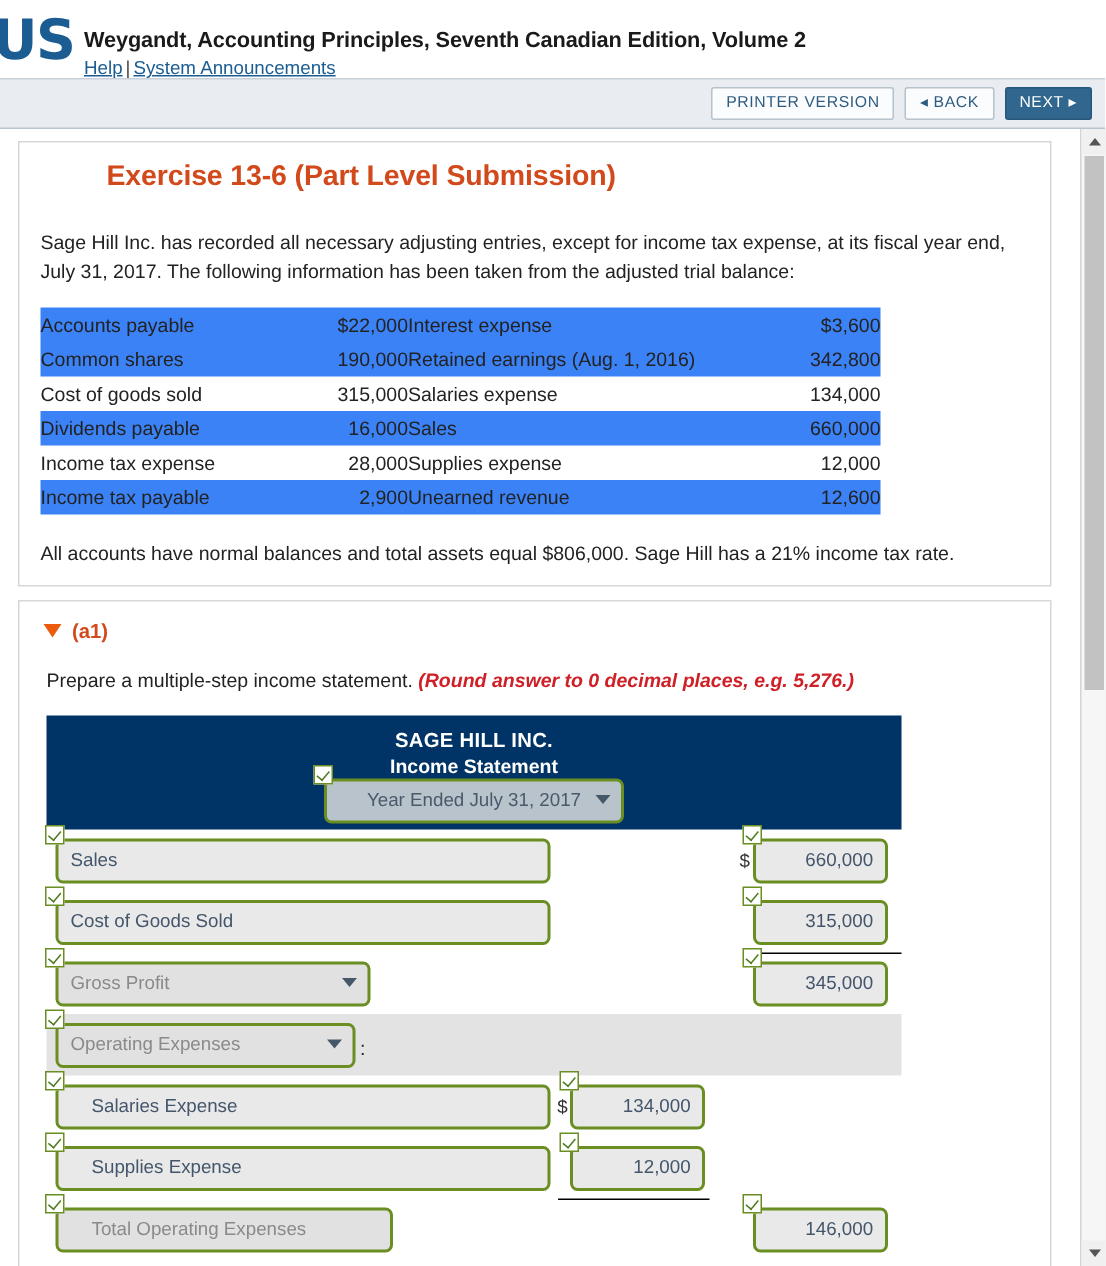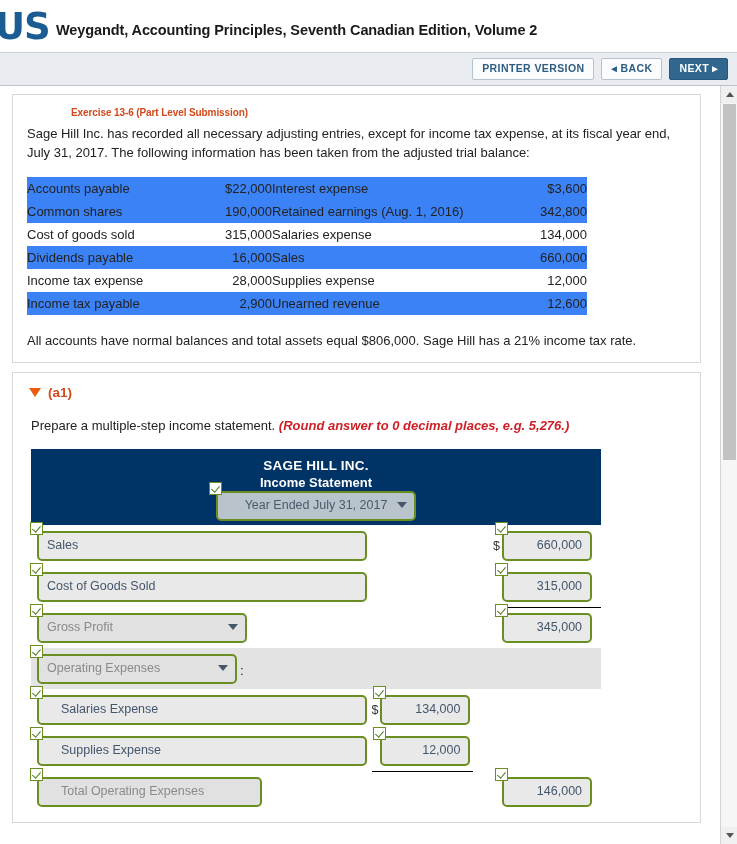--- a/index.html
+++ b/index.html
@@ -13,21 +13,21 @@
     position: relative;
     width: 737px;
     height: 844px;
     overflow: hidden;
     background: #ffffff;
   }
 
   
   .site-header {
     display: flex;
-    align-items: center;
+    align-items: flex-end;
     height: 52px;
     background: #ffffff;
     padding: 0;
     box-sizing: border-box;
     border-radius: 21px;
   }
   .logo-wrap {
     width: 56px;
     height: 52px;
     display: flex;
@@ -78,21 +78,21 @@
     border-bottom: 1px solid #b9c4cd;
     display: flex;
     align-items: center;
     justify-content: flex-end;
     padding-right: 9px;
     box-sizing: border-box;
   }
   .btn {
     font-family: "Liberation Sans", sans-serif;
     font-size: 10.5px;
-    font-weight: bold;
+    font-weight: normal;
     letter-spacing: 0.4px;
     color: #2e5c80;
     background: #fbfcfd;
     border: 1px solid #b6c2cc;
     border-radius: 2px;
     padding: 4px 9px 4px 9px;
     margin-left: 7px;
     cursor: pointer;
     line-height: 1.1;
     white-space: nowrap;
@@ -124,23 +124,23 @@
     padding: 12px 14px 14px 14px;
     box-sizing: border-box;
   }
   .panel.second {
     margin-top: 9px;
     padding: 10px 14px 10px 10px;
   }
 
   .ex-title {
     color: #d2491b;
-    font-size: 10px;
+    font-size: 19px;
     font-weight: bold;
-    margin-bottom: 7px;
+    margin-bottom: 24px;
     letter-spacing: -0.1px;
     padding-left: 44px;
   }
   .ex-body {
     font-size: 13px;
     color: #222;
     line-height: 1.45;
   }
 
   
@@ -392,20 +392,23 @@
 <body>
 
 <div id="root">
 
   <div class="site-header">
     <div class="logo-wrap">
       <div class="logo-text">US</div>
     </div>
     <div class="header-text">
       <div class="book-title">Weygandt, Accounting Principles, Seventh Canadian Edition, Volume 2</div>
+      <div class="header-links">
+        <a href="#">Help</a><span class="sep">|</span><a href="#">System Announcements</a>
+      </div>
     </div>
   </div>
 
   <div class="toolbar">
     <button class="btn">PRINTER VERSION</button>
     <button class="btn">◂ BACK</button>
     <button class="btn primary">NEXT ▸</button>
   </div>
 
   <div class="content-area">

